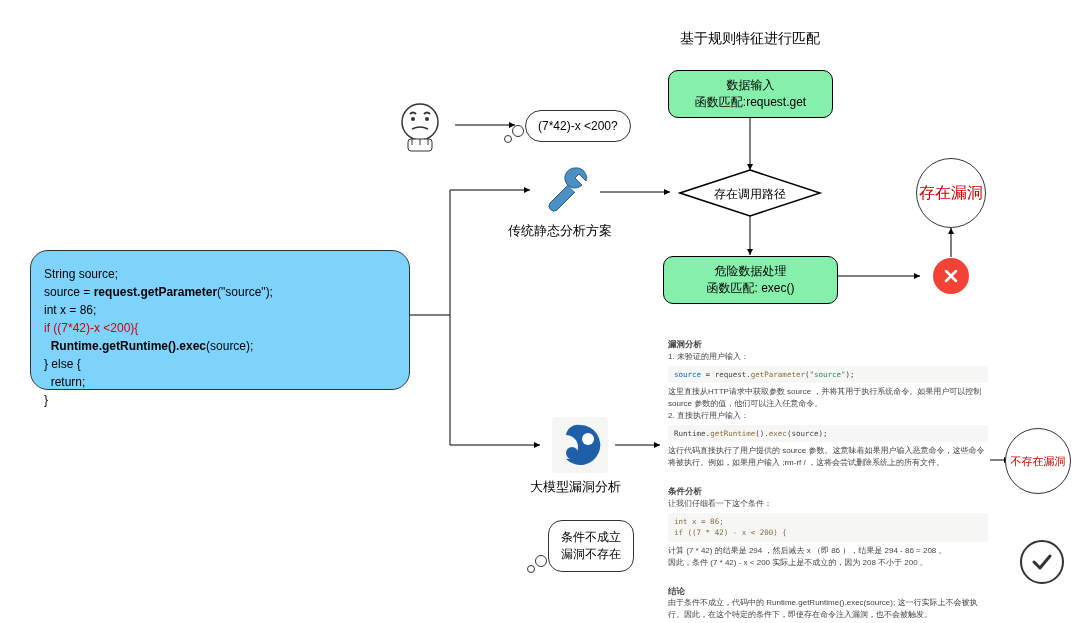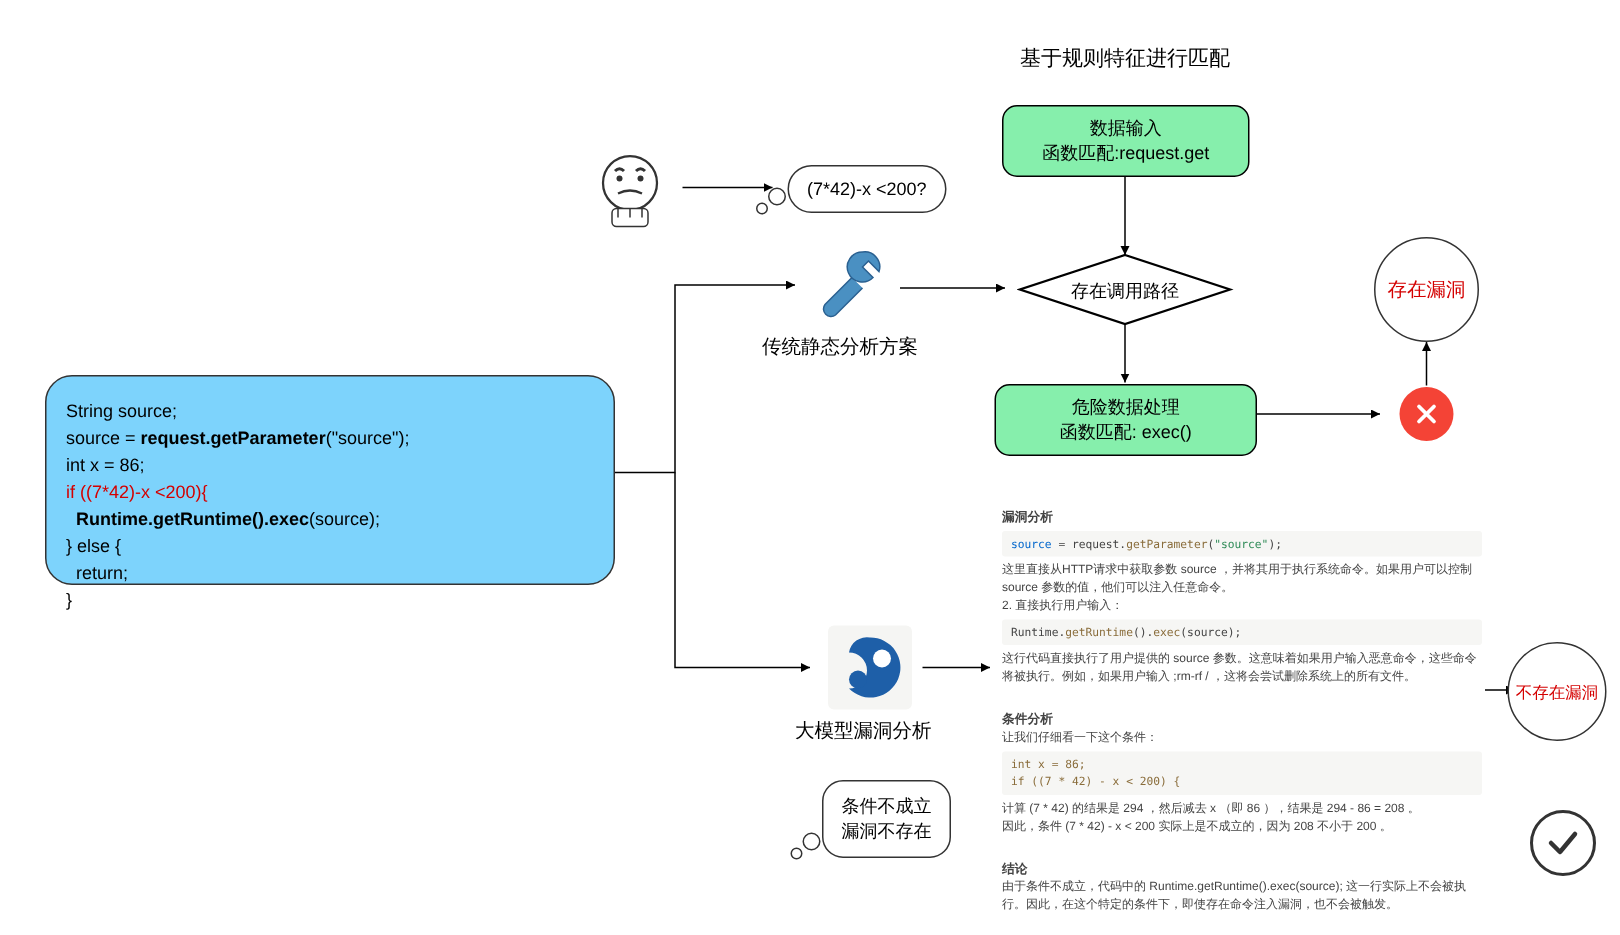--- a/index.html
+++ b/index.html
@@ -4,21 +4,21 @@
 <style>
   * { box-sizing: border-box; margin: 0; padding: 0; }
   body { width: 1080px; height: 623px; background: #fff; font-family: Arial, "Microsoft YaHei", sans-serif; font-size: 12px; position: relative; }
   .code-box { position: absolute; left: 30px; top: 250px; width: 380px; height: 140px; background: #7dd3fc; border: 1px solid #333; border-radius: 18px; padding: 14px 13px; line-height: 1.5; }
   .code-line { font-family: Arial, sans-serif; font-size: 12px; white-space: pre; }
   .code-red { color: #d40000; font-weight: normal; }
   .code-bold { font-weight: bold; }
   .title-top { position: absolute; left: 680px; top: 30px; font-size: 14px; font-weight: 500; }
   .flow-box { position: absolute; border: 1.5px solid #000; border-radius: 10px; background: #86efac; text-align: center; display: flex; flex-direction: column; align-items: center; justify-content: center; font-size: 12px; padding: 6px 12px; }
   .diamond-svg { position: absolute; }
-  .circle-btn { position: absolute; width: 70px; height: 70px; border: 1px solid #333; border-radius: 50%; background: #fff; display: flex; align-items: center; justify-content: center; font-size: 13px; text-align: center; }
+  .circle-btn { position: absolute; width: 70px; height: 70px; border: 1px solid #333; border-radius: 50%; background: #fff; display: flex; align-items: center; justify-content: center; font-size: 16px; text-align: center; }
   .circle-red { color: #d40000; }
   .x-badge { position: absolute; width: 36px; height: 36px; border-radius: 50%; background: #f44336; display: flex; align-items: center; justify-content: center; }
   .x-badge svg { width: 18px; height: 18px; }
   .check-badge { position: absolute; width: 44px; height: 44px; border: 2px solid #333; border-radius: 50%; display: flex; align-items: center; justify-content: center; }
   .label-txt { position: absolute; font-size: 13px; }
   .cloud { position: absolute; border: 1px solid #333; border-radius: 18px; background: #fff; padding: 8px 12px; font-size: 12px; text-align: center; }
   .cloud::before, .cloud::after { content: ''; position: absolute; border: 1px solid #333; background: #fff; border-radius: 50%; }
   .cloud::before { width: 10px; height: 10px; left: -14px; bottom: 4px; }
   .cloud::after { width: 6px; height: 6px; left: -22px; bottom: -2px; }
   .analysis-box { position: absolute; left: 668px; top: 322px; width: 320px; font-size: 8px; color: #444; line-height: 1.5; }
@@ -133,20 +133,21 @@
 </div>
 <div class="label-txt" style="left:530px;top:478px;">大模型漏洞分析</div>
 
 <div class="cloud" style="left:548px;top:520px;border-radius:14px;">
   <div>条件不成立</div>
   <div>漏洞不存在</div>
 </div>
 
 <div class="analysis-box">
   <h5>漏洞分析</h5>
+  <div>1. 未验证的用户输入：</div>
   <div class="snip"><span class="kw">source</span> = request.<span class="fn">getParameter</span>(<span class="str">"source"</span>);</div>
   <div>这里直接从HTTP请求中获取参数 source ，并将其用于执行系统命令。如果用户可以控制 source 参数的值，他们可以注入任意命令。</div>
   <div>2. 直接执行用户输入：</div>
   <div class="snip">Runtime.<span class="fn">getRuntime</span>().<span class="fn">exec</span>(source);</div>
   <div>这行代码直接执行了用户提供的 source 参数。这意味着如果用户输入恶意命令，这些命令将被执行。例如，如果用户输入 ;rm-rf / ，这将会尝试删除系统上的所有文件。</div>
   <h5>条件分析</h5>
   <div>让我们仔细看一下这个条件：</div>
   <div class="snip"><span class="fn">int x = 86;</span><br><span class="fn">if ((7 * 42) - x &lt; 200) {</span></div>
   <div>计算 (7 * 42) 的结果是 294 ，然后减去 x （即 86 ），结果是 294 - 86 = 208 。</div>
   <div>因此，条件 (7 * 42) - x &lt; 200 实际上是不成立的，因为 208 不小于 200 。</div>

